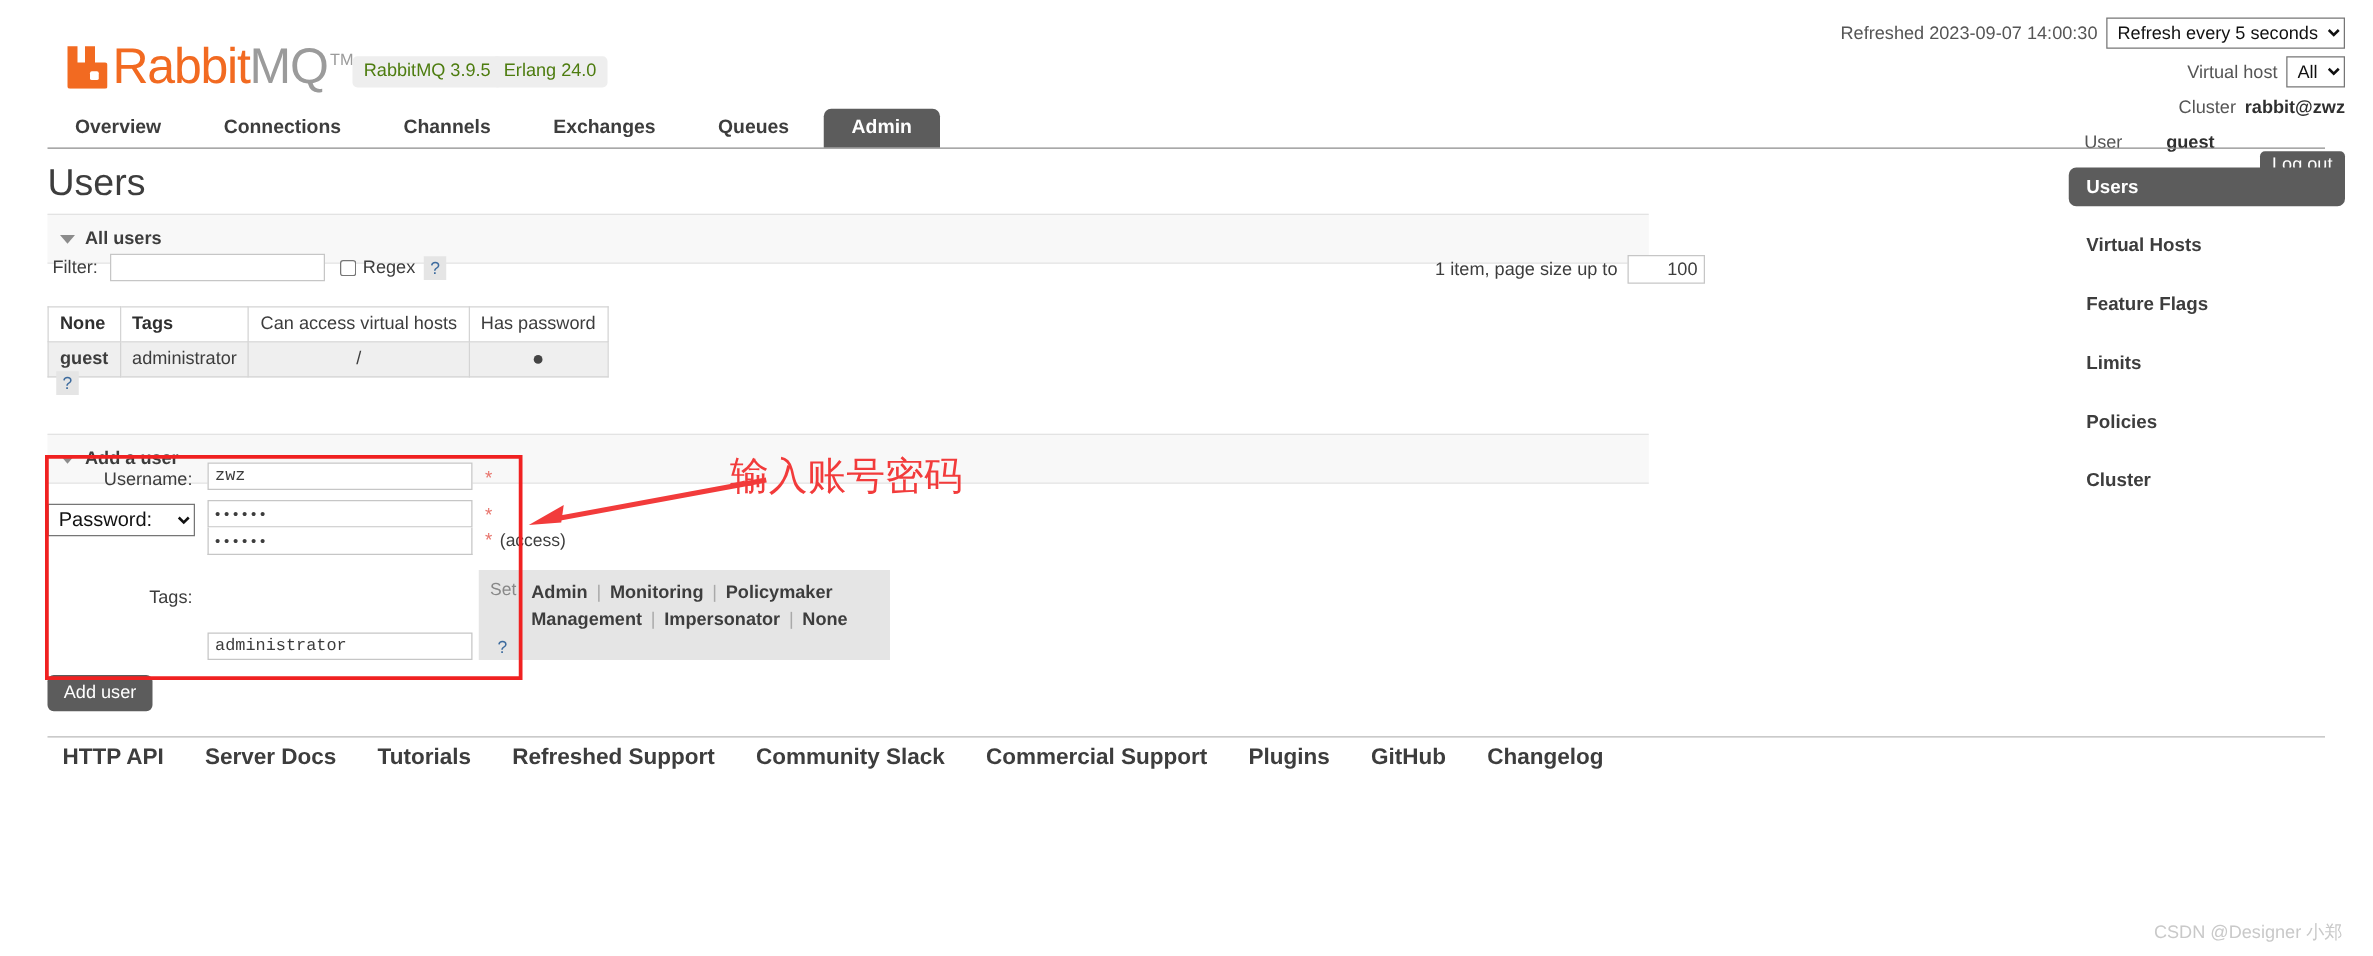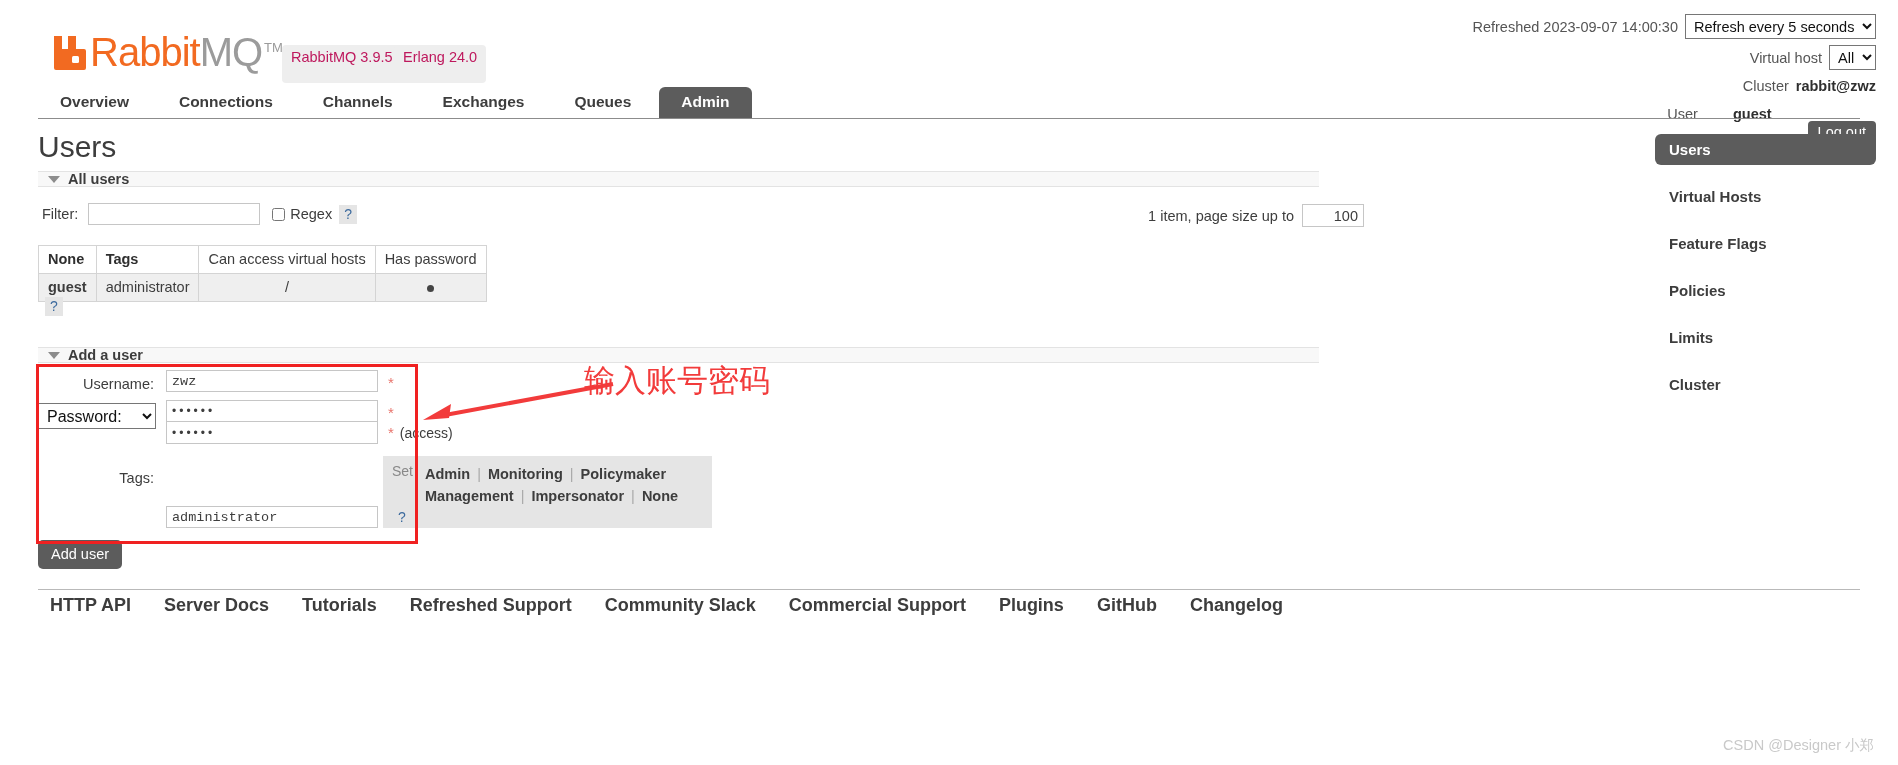--- a/index.html
+++ b/index.html
@@ -25,24 +25,24 @@
   .logo-text {
     font-size: 40px; line-height: 40px; font-weight: 400;
     letter-spacing: -1px;
   }
   .logo-rabbit { color: #f26a21; }
   .logo-mq { color: #9b9b9b; }
   .logo-tm { color: #9b9b9b; font-size: 13px; vertical-align: super; margin-left: 2px; letter-spacing: 0;}
 
   .version-pill {
     position: absolute; top: 45px;
-    background: #eeeeee; color: #be185d;
+    background: #eeeeee; color: #4d7c0f;
     border-radius: 4px;
     font-size: 14.5px;
-    padding: 4px 9px 18px;
+    padding: 4px 9px 5px;
     white-space: nowrap;
   }
   #pill-rmq { left: 282px; }
   #pill-erl { left: 394px; }
 
   .hdr-right {
     position: absolute; right: 22px; top: 14px;
     text-align: right;
     font-size: 14.5px; color: #555;
   }
@@ -90,21 +90,21 @@
 
   
   .page-title {
     position: absolute; left: 38px; top: 130px;
     font-size: 30px; color: #3d3d3d; font-weight: 400;
   }
 
   
   .section-bar {
     position: absolute; left: 38px;
-    width: 1281px; height: 16px;
+    width: 1281px; height: 40px;
     background: #f8f8f8;
     border-top: 1px solid #e3e3e3;
     border-bottom: 1px solid #e3e3e3;
     display: flex; align-items: center;
     cursor: pointer;
   }
   #bar-allusers { top: 171px; }
   #bar-adduser  { top: 347px; }
   .tri {
     width: 0; height: 0; margin: 0 8px 0 10px;
@@ -458,22 +458,22 @@
     </div>
   </div>
   <span class="qmark tags-qmark">?</span>
 
   <div class="add-btn">Add user</div>
 
   <div class="side">
     <div class="side-item active">Users</div>
     <div class="side-item">Virtual Hosts</div>
     <div class="side-item">Feature Flags</div>
+    <div class="side-item">Limits</div>
     <div class="side-item">Policies</div>
-    <div class="side-item">Limits</div>
     <div class="side-item">Cluster</div>
   </div>
 
   <div class="footer-rule"></div>
   <div class="footer">
     <a>HTTP API</a>
     <a>Server Docs</a>
     <a>Tutorials</a>
     <a>Refreshed Support</a>
     <a>Community Slack</a>

